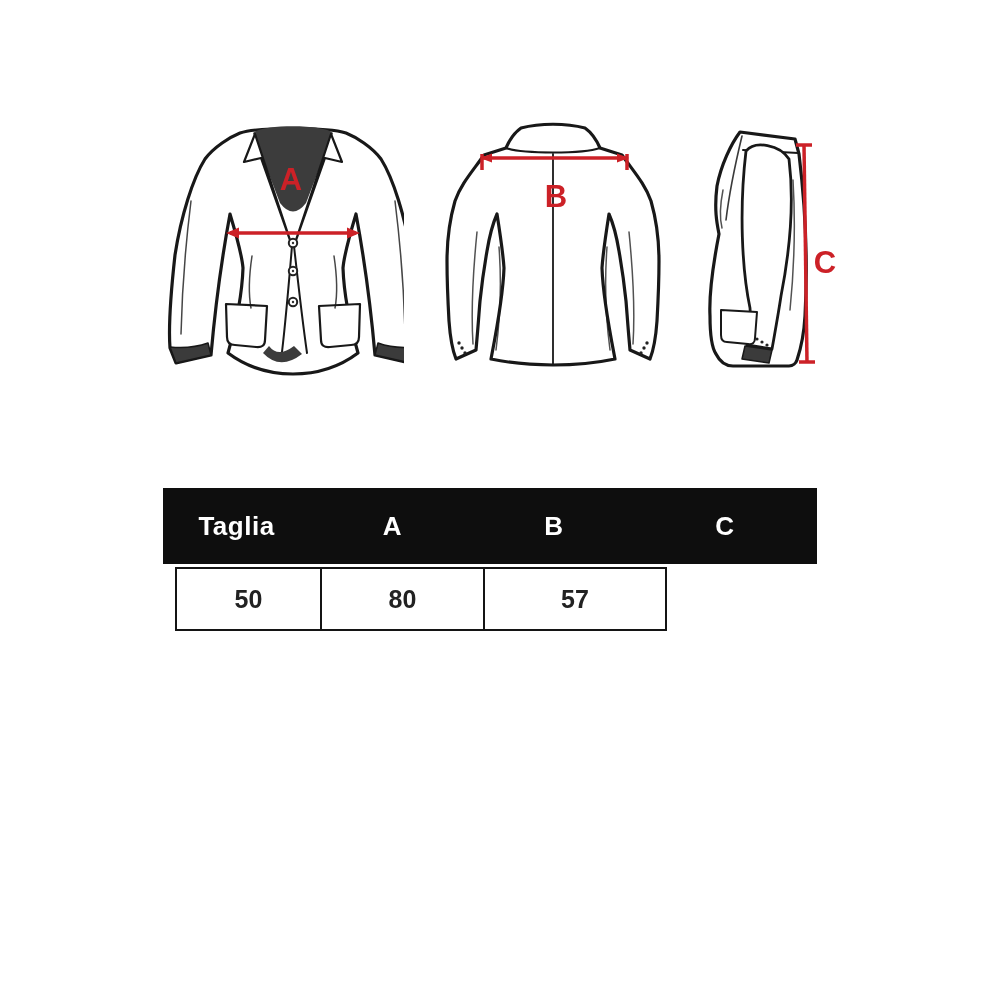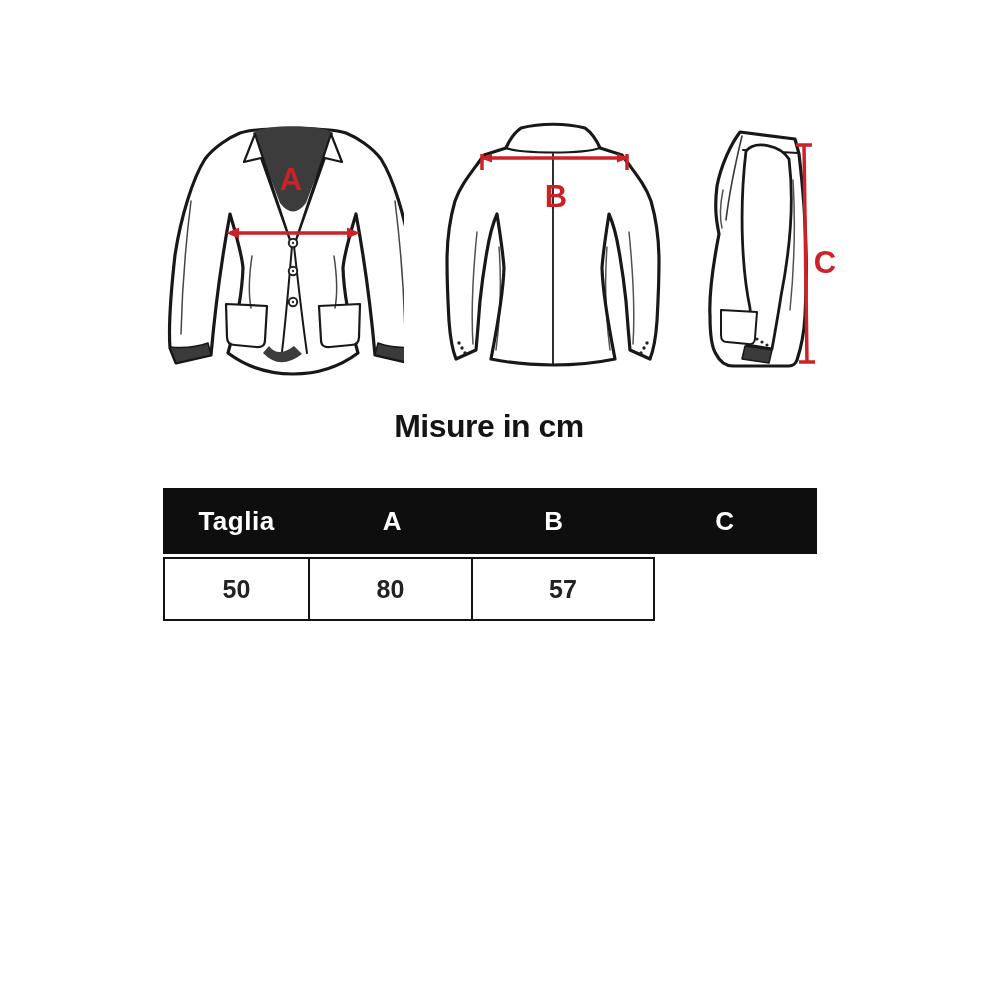--- a/index.html
+++ b/index.html
@@ -19,35 +19,35 @@
   .page-title{
     position:absolute;
     top:408px;left:489px;transform:translateX(-50%);
     font-size:32px;font-weight:bold;letter-spacing:-0.5px;
     color:#141414;white-space:nowrap;
   }
   .size-table{
     position:absolute;left:163px;top:488px;width:654px;
   }
   .size-table .thead{
-    display:flex;height:66px;background:#0e0e0e;
+    display:flex;height:76px;background:#0e0e0e;
   }
   .size-table .thead .cell{
     display:flex;align-items:center;justify-content:center;
     color:#ffffff;font-size:26px;font-weight:bold;letter-spacing:0.5px;
   }
   .size-table .trow{
     display:flex;height:64px;margin-top:3px;
   }
   .size-table .trow .cell{
     box-sizing:border-box;border:2px solid #141414;margin-left:-2px;
     background:#ffffff;display:flex;align-items:center;justify-content:center;
     color:#222222;font-size:25px;font-weight:bold;
   }
-  .size-table .trow .cell:first-child{margin-left:0;}
+  .size-table .trow .cell:first-child{margin-left:12px;}
   .c1{width:147px;} .c2{width:165px;} .c3{width:158px;} .c4{width:184px;}
 </style>
 </head>
 <body>
 
 <div class="canvas">
 
   <svg id="front-svg" class="jacket-svg" width="244" height="272" viewBox="0 0 244 272">
     <g fill="none" stroke="#181818" stroke-linejoin="round" stroke-linecap="round">
 
@@ -166,21 +166,20 @@
     </g>
 
     <g stroke="#cc2127" stroke-width="3.5">
       <line x1="111" y1="25" x2="114" y2="242"></line>
       <line x1="103" y1="25" x2="119" y2="25"></line>
       <line x1="106" y1="242" x2="122" y2="242"></line>
     </g>
     <text class="measure-label" x="132" y="153" font-size="31" text-anchor="middle">C</text>
   </svg>
 
-  <div class="page-title">Misure in cm</div>
 
   <div class="size-table">
     <div class="thead">
       <div class="cell c1">Taglia</div>
       <div class="cell c2">A</div>
       <div class="cell c3">B</div>
       <div class="cell c4">C</div>
     </div>
     <div class="trow">
       <div class="cell c1">50</div>

